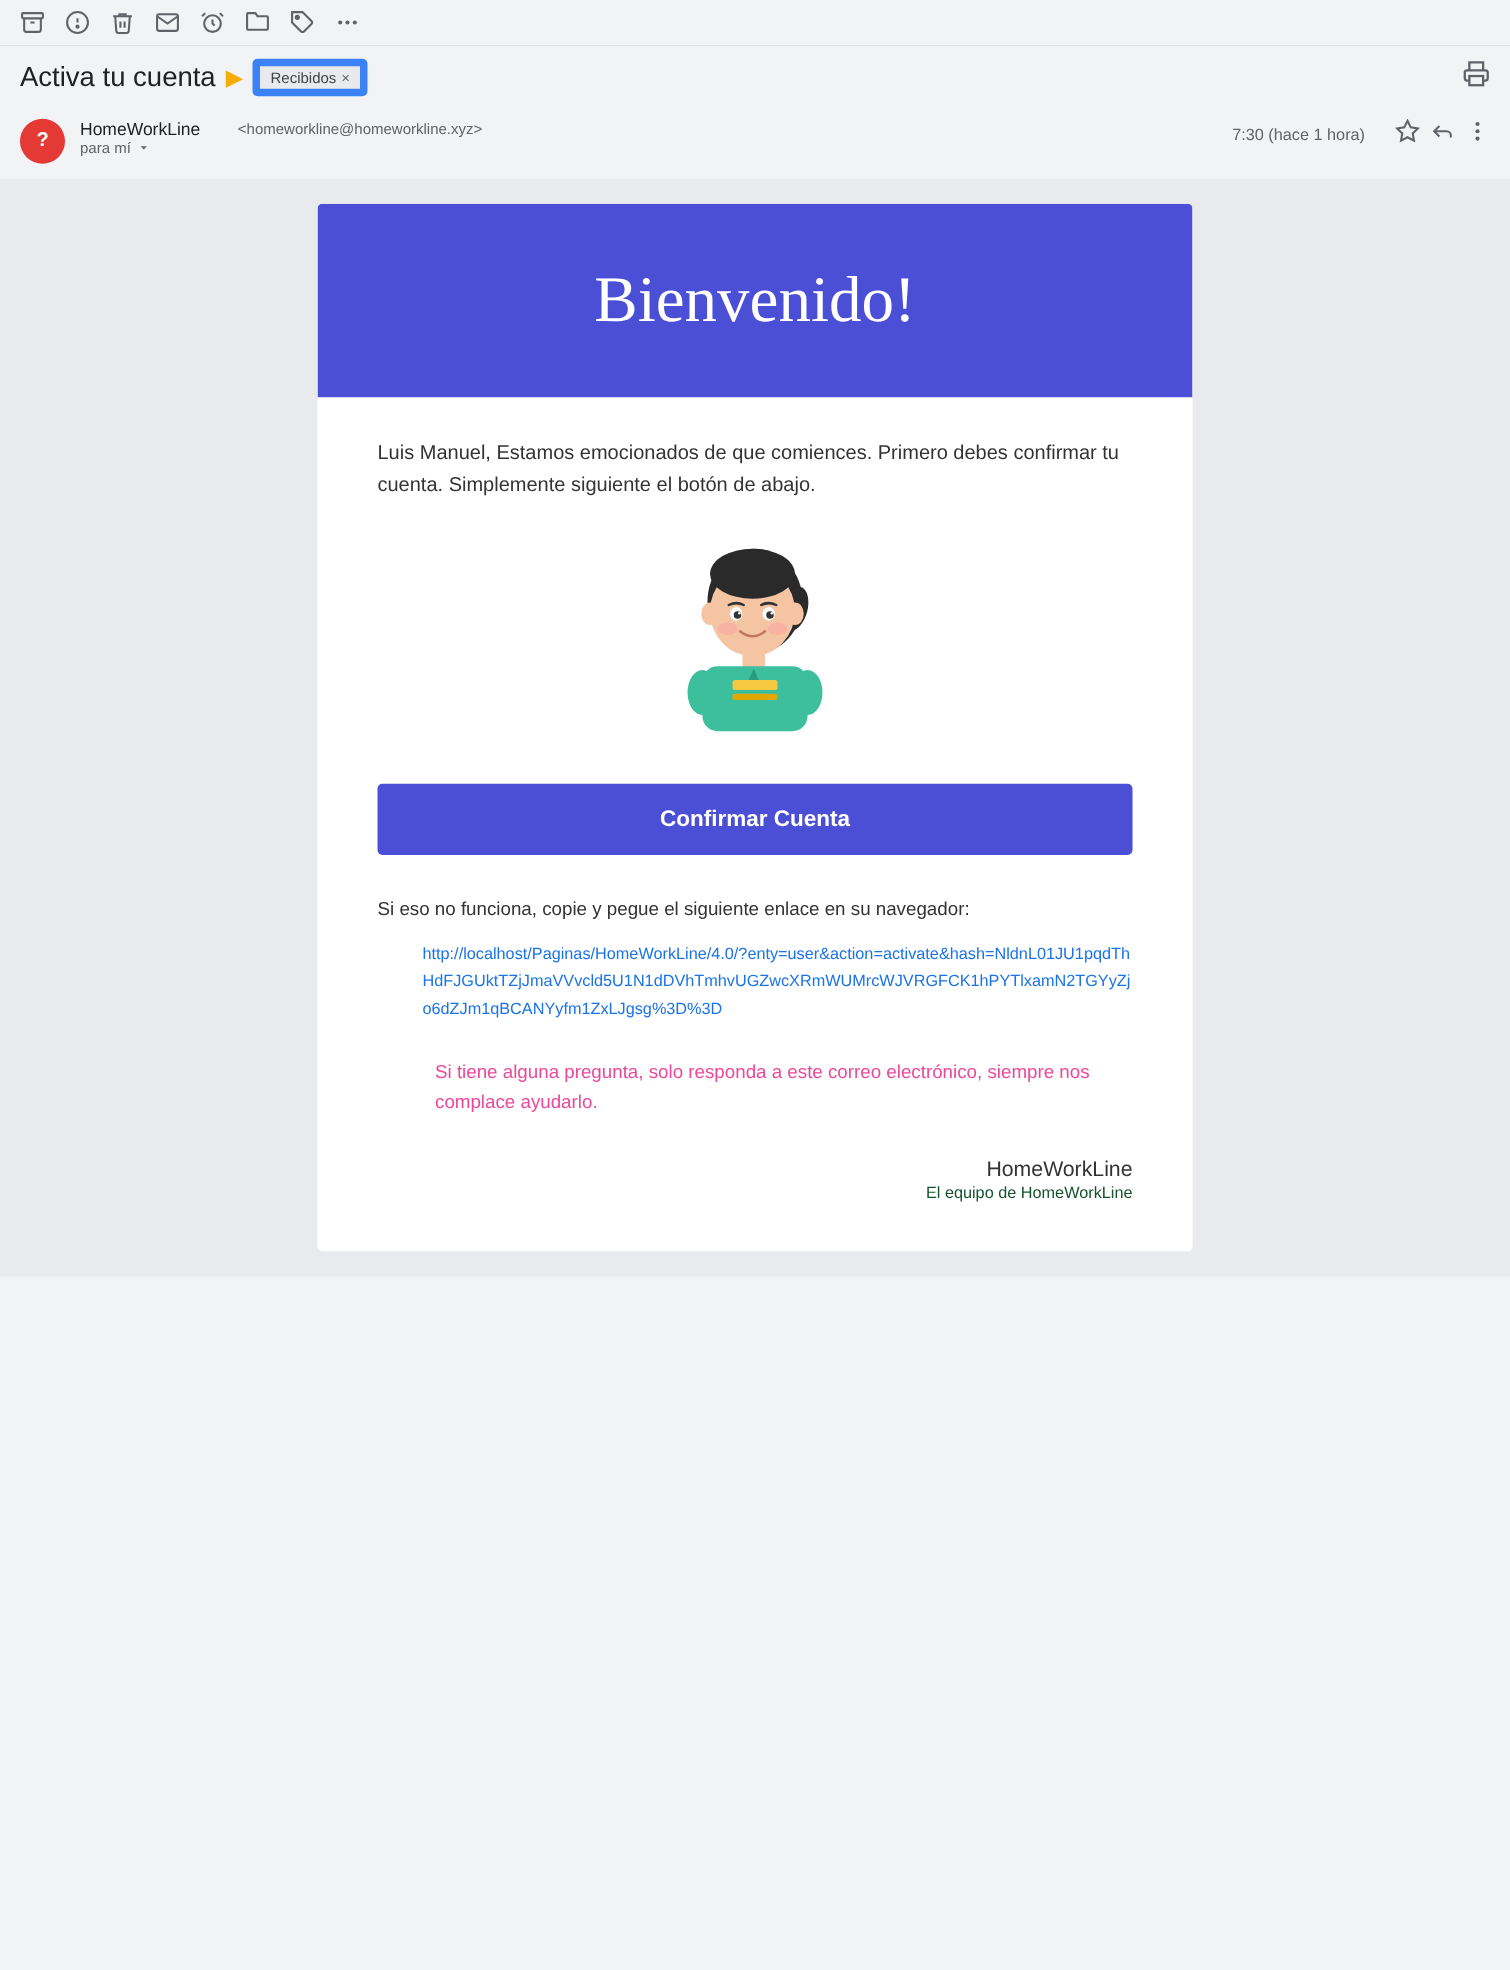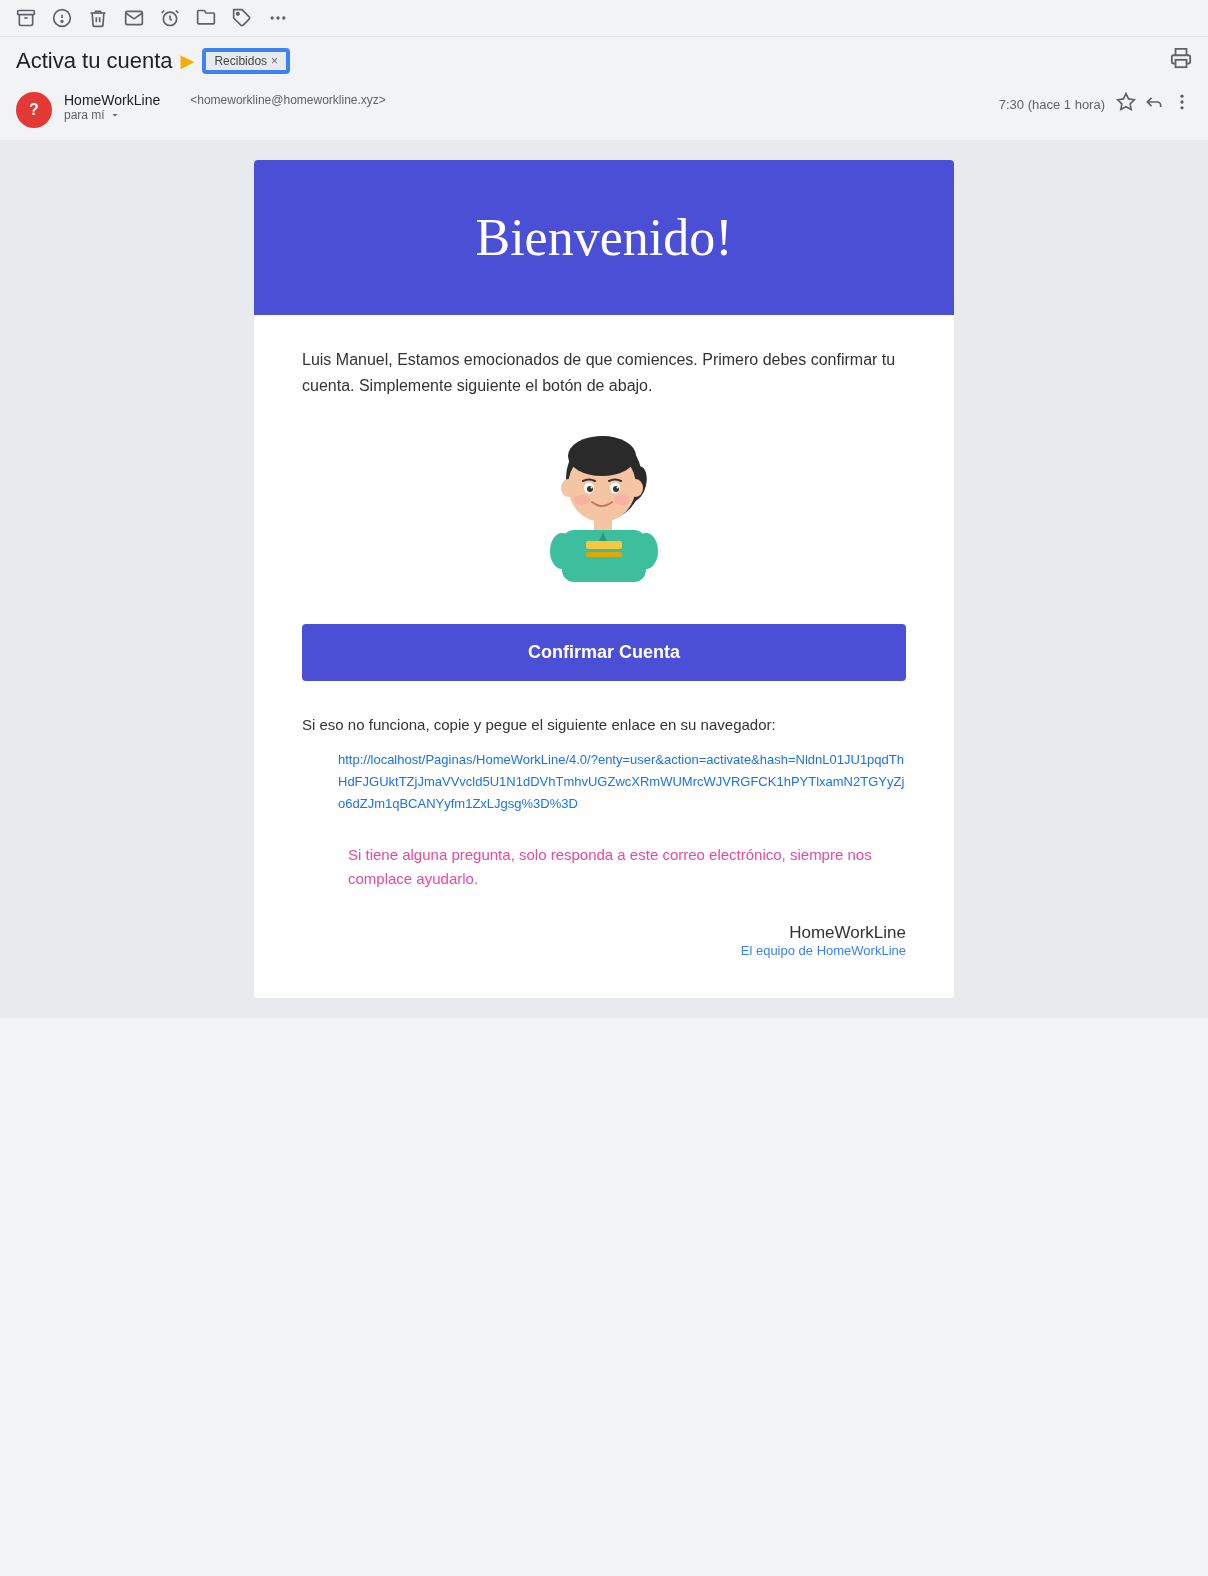--- a/index.html
+++ b/index.html
@@ -39,21 +39,21 @@
       background: #f1f3f4;
       gap: 8px;
     }
     .email-subject {
       font-size: 22px;
       font-weight: 400;
       color: #202124;
     }
     .label-tag {
       background: #e8eaed;
-      border: 4px solid #3b82f6;
+      border: 6px solid #3b82f6;
       border-radius: 4px;
       padding: 2px 8px;
       font-size: 12px;
       color: #444;
       display: flex;
       align-items: center;
       gap: 4px;
     }
     .label-tag .close-x {
       cursor: pointer;
@@ -108,21 +108,21 @@
     .recipient-label {
       font-size: 12px;
       color: #5f6368;
       display: flex;
       align-items: center;
       gap: 4px;
     }
     .sender-meta {
       display: flex;
       align-items: center;
-      gap: 11px;
+      gap: 24px;
       color: #5f6368;
       font-size: 13px;
       justify-content: flex-end;
     }
     .sender-meta-icons {
       display: flex;
       gap: 8px;
       align-items: center;
     }
     .meta-icon {
@@ -211,21 +211,21 @@
       text-align: right;
       font-size: 15px;
       color: #333;
     }
     .signature .company-name {
       font-size: 17px;
       font-weight: 500;
     }
     .signature .company-sub {
       font-size: 13px;
-      color: #3b82f6;
+      color: #14532d;
       text-align: right;
     }
   </style>
 </head>
 <body>
 
 <div class="toolbar">
   <span class="toolbar-icon" title="Archivar">
     <svg width="20" height="20" viewBox="0 0 24 24" fill="none" stroke="#5f6368" stroke-width="2">
         <rect x="2" y="3" width="20" height="5" rx="1"></rect>

